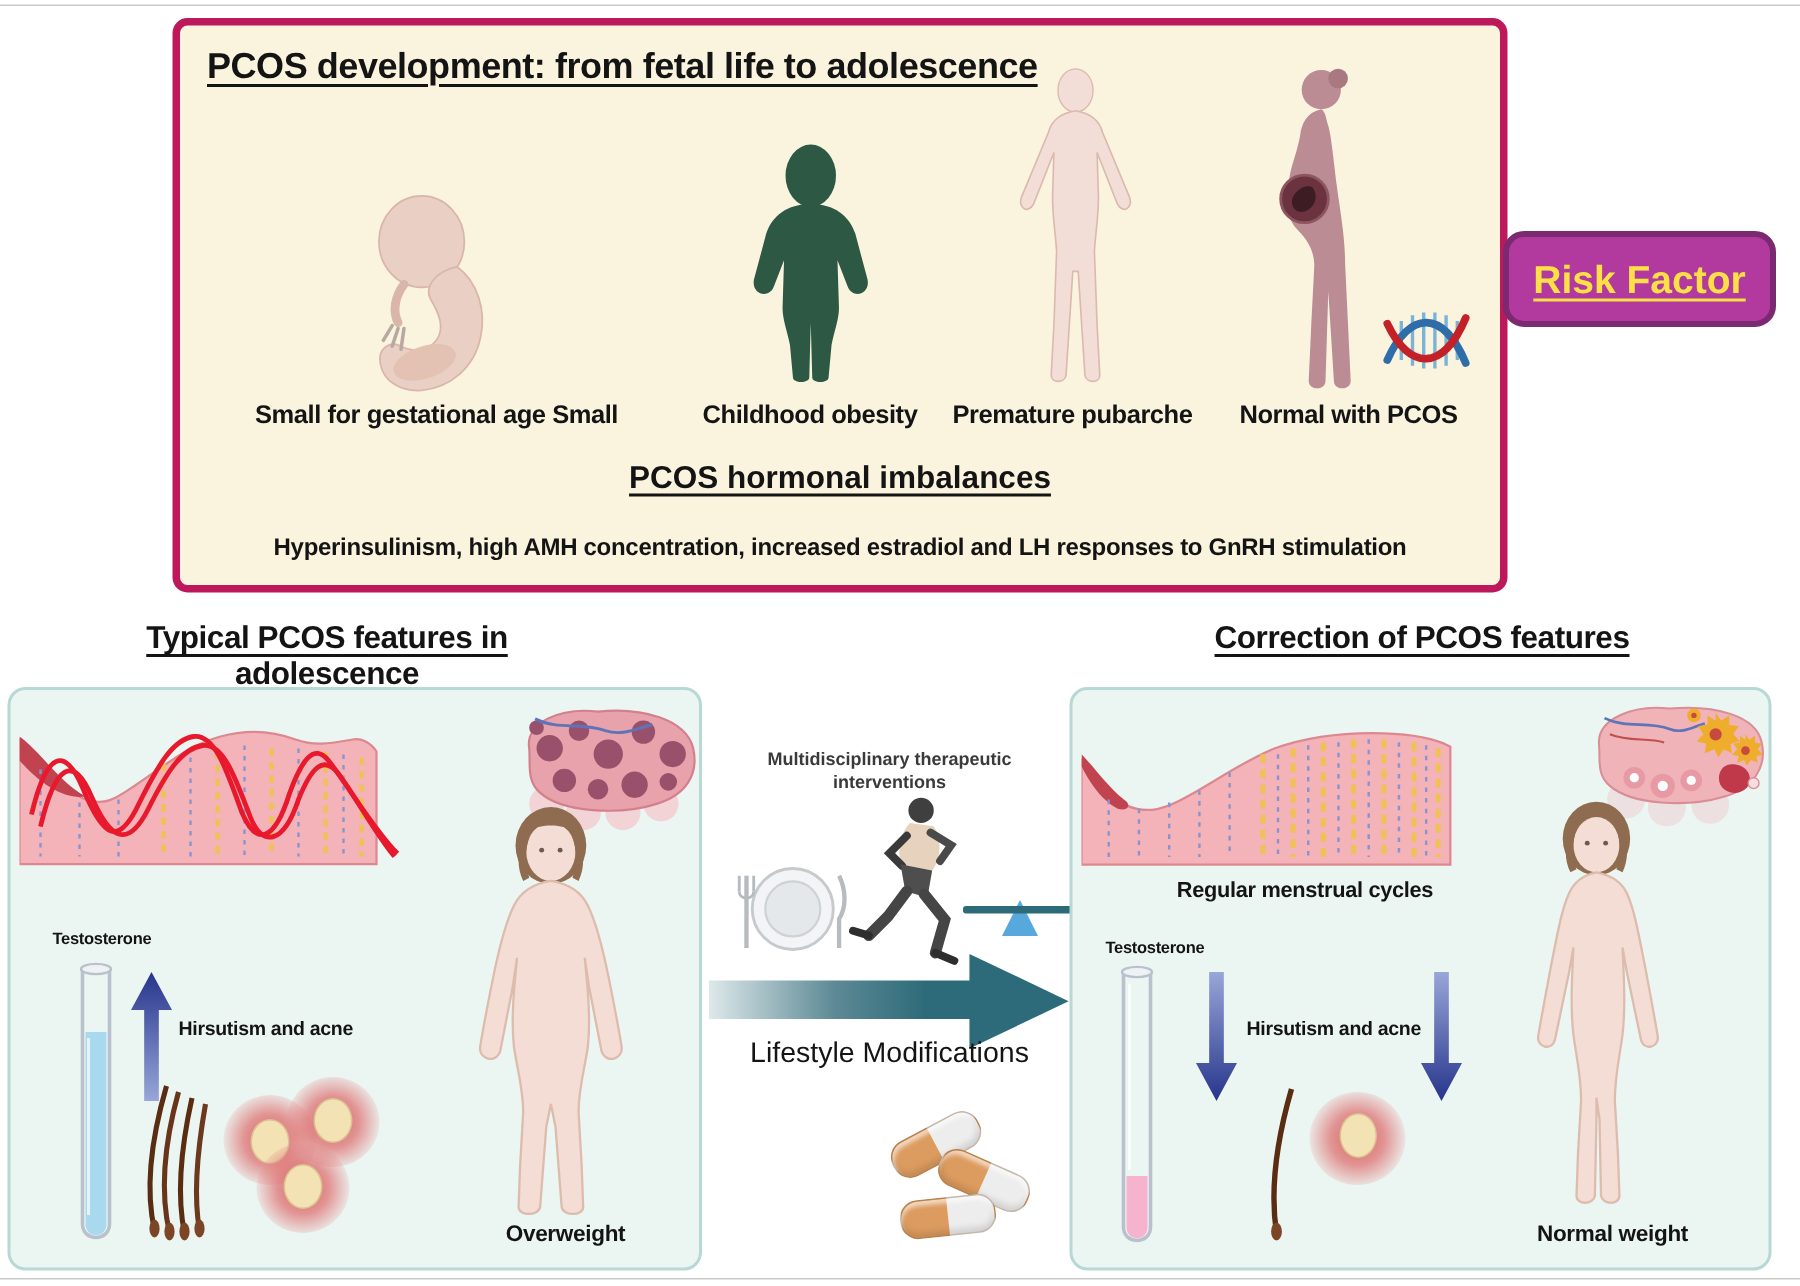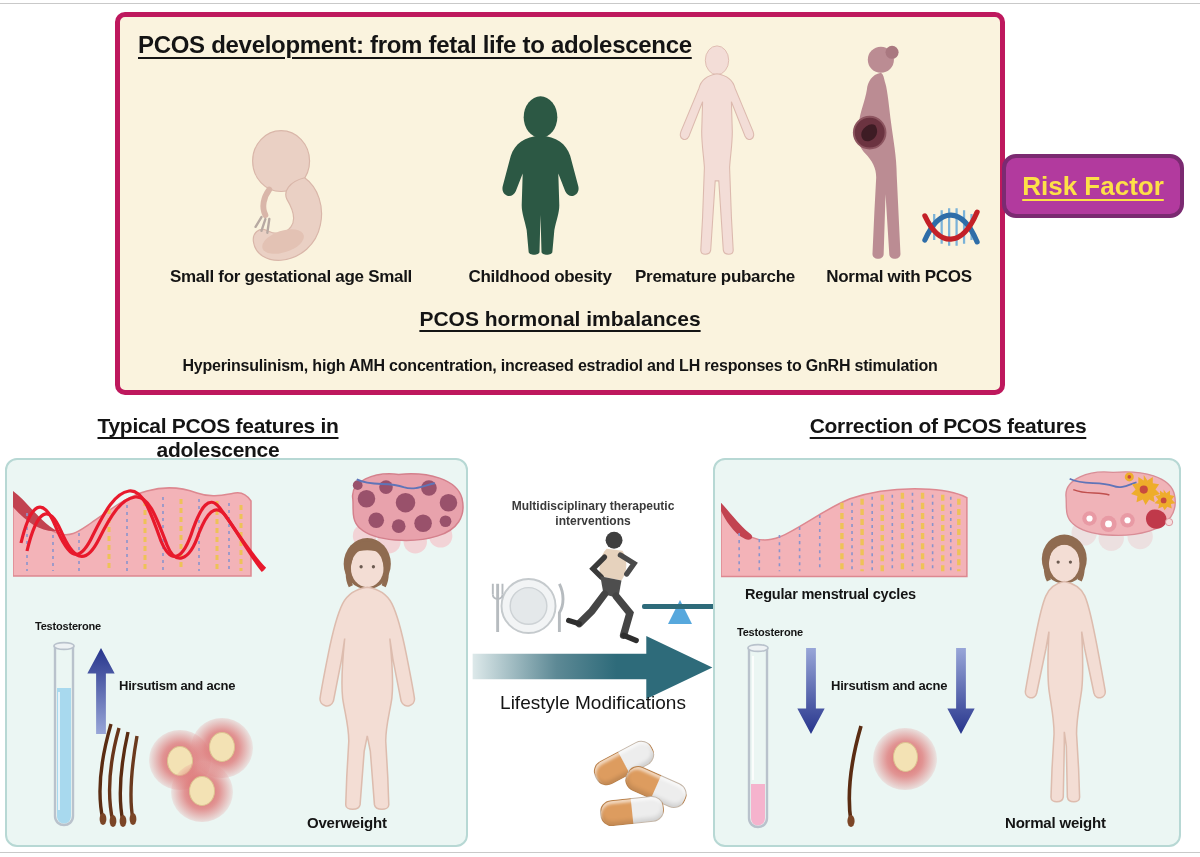--- a/index.html
+++ b/index.html
@@ -1,21 +1,21 @@
 <!DOCTYPE html>
 <html><head>
 <meta charset="utf-8">
 <style>
   html,body{margin:0;padding:0;background:#ffffff;}
   .page{position:relative;width:1200px;height:857px;background:#ffffff;overflow:hidden;
         font-family:"Liberation Sans", sans-serif;color:#141414;}
   .abs{position:absolute;}
   .b{font-weight:bold;}
   .u{text-decoration:underline;text-underline-offset:4px;text-decoration-thickness:2px;}
-  .ctr{}
+  .ctr{text-align:center;}
   .hairline{position:absolute;left:0;width:1200px;height:1px;background:#c9c9c9;}
 
   .top-panel{position:absolute;left:115px;top:12px;width:880px;height:373px;
              background:#faf3de;border:5px solid #be185d;border-radius:10px;}
   .panel-title{position:absolute;left:18px;top:14px;font-size:24px;letter-spacing:-0.3px;}
   .fig-label{position:absolute;font-size:17px;font-weight:bold;letter-spacing:-0.3px;text-align:center;}
   .subheading{position:absolute;left:0;top:290px;width:880px;text-align:center;font-size:21px;font-weight:bold;}
   .subtext{position:absolute;left:0;top:340px;width:880px;text-align:center;font-size:16px;font-weight:bold;letter-spacing:-0.2px;}
 
   .risk-badge{position:absolute;left:1002px;top:154px;width:182px;height:64px;

